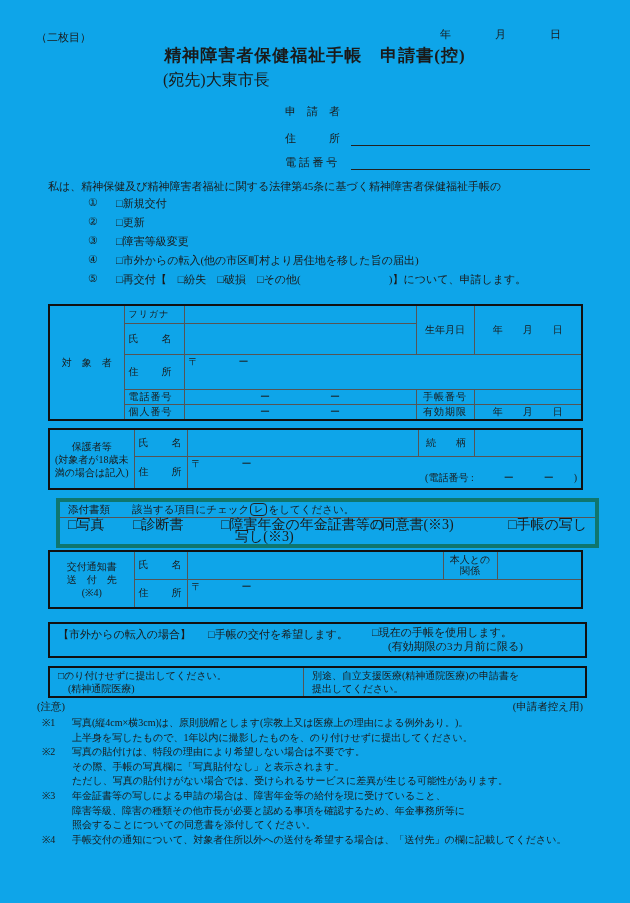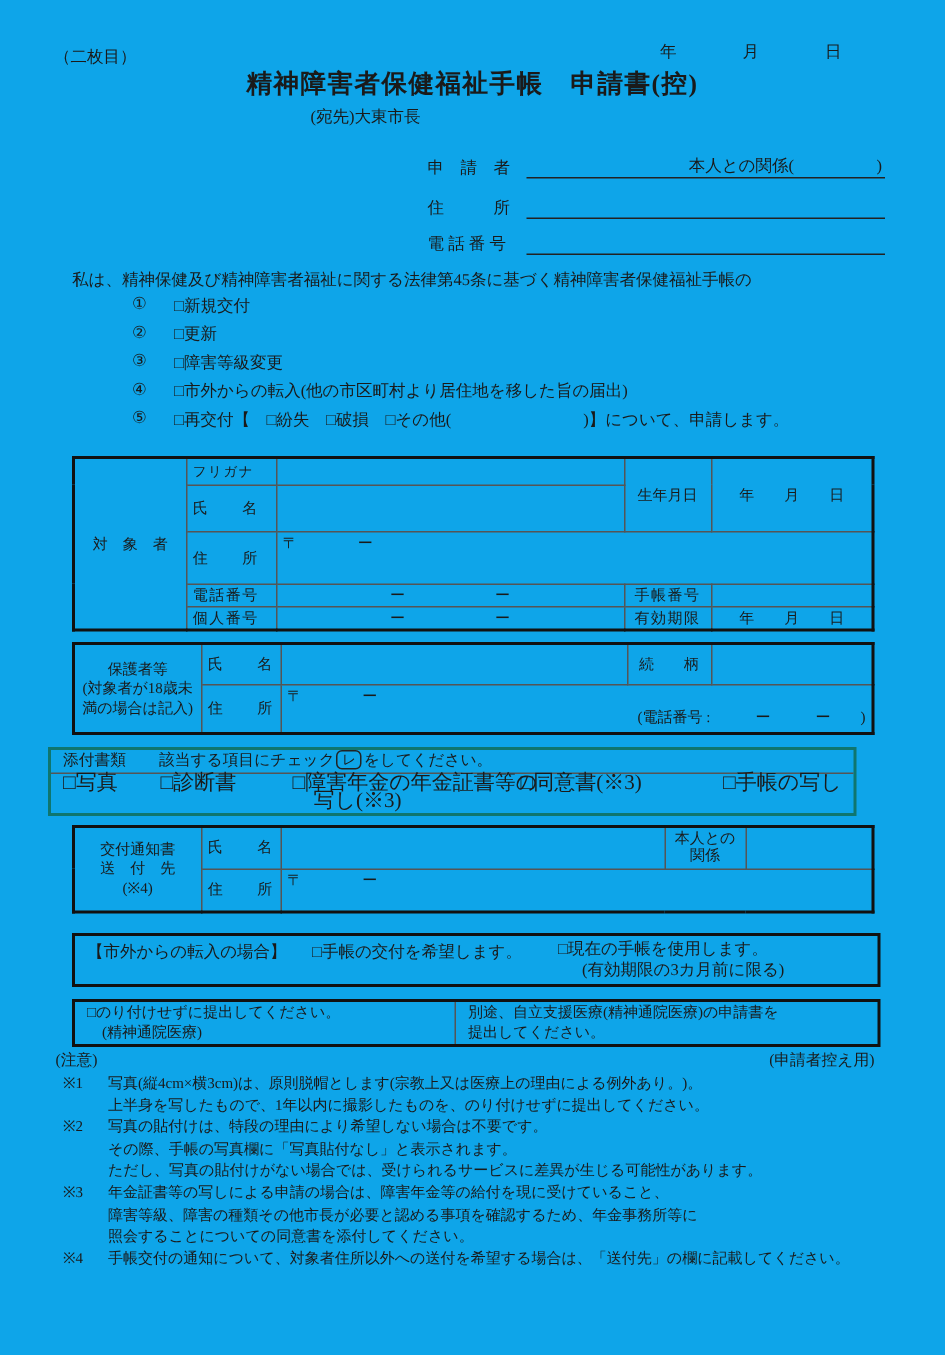--- a/index.html
+++ b/index.html
@@ -10,21 +10,21 @@
     font-size:11px; overflow:hidden;
   }
   .abs { position:absolute; }
   .pre { white-space:pre-line; }
   .ctr { text-align:center; }
 
   
   #sheet-label { left:36px; top:30px; font-size:11px; }
   #date-line { left:440px; top:27px; font-size:11px; }
   #form-title { left:0; right:0; top:44px; text-align:center; font-size:17px; font-weight:bold; letter-spacing:1px; }
-  #addressee { left:163px; top:70px; font-size:11px;margin-left:44px; }
+  #addressee { left:163px; top:70px; font-size:16px; }
 
   
   #photo-box { left:43px; top:49px; width:99px; height:114px; border:1px solid #333;
     text-align:center; font-size:10px; line-height:14px; }
   #photo-box .pad-top { margin-top:11px; }
   #photo-box .gap { margin-top:12px; }
 
   
   .app-row { position:absolute; left:285px; width:305px; height:16px; display:flex; align-items:flex-end; }
   .app-row .lblt { flex:0 0 66px; font-size:11px; }
@@ -41,21 +41,21 @@
   
   table.ft { position:absolute; border-collapse:collapse; table-layout:fixed; border:2px solid #111; }
   table.ft td { border:1px solid #555; font-size:10px; padding:0 4px; overflow:hidden; }
   td.group { text-align:center; font-size:11px; }
   td.glab { font-size:9px; text-align:center; line-height:13px; padding:0 1px; }
   td.lbl { letter-spacing:1px; }
   td.top { vertical-align:top; padding-top:2px; }
   td.small { font-size:9px; line-height:11px; text-align:center; letter-spacing:0; }
 
   
-  #attach-box { left:32px; top:498px; width:535px; height:42px; border:2px solid #0f766e; }
+  #attach-box { left:56px; top:498px; width:535px; height:42px; border:4px solid #0f766e; }
   #attach-head { position:absolute; left:0; right:0; top:0; height:15px; border-bottom:1px solid #555; font-size:10.5px; line-height:15px; padding-left:8px; }
   #attach-head .t { margin-right:22px; }
   .attach-item { position:absolute; top:17px; font-size:14px; line-height:12px; white-space:pre-line; }
 
   
   #transfer-box { left:48px; top:622px; width:535px; height:32px; border:2px solid #111; font-size:11px; }
   #transfer-box span { position:absolute; }
 
   
   #jiritsu-box { left:48px; top:666px; width:535px; height:28px; border:2px solid #111; font-size:10px; }
@@ -77,23 +77,20 @@
 <div id="page">
 
   <div class="abs" id="sheet-label">（二枚目）</div>
   <div class="abs" id="date-line">年　　　　月　　　　日</div>
   <div class="abs" id="form-title">精神障害者保健福祉手帳　申請書(控)</div>
   <div class="abs" id="addressee">(宛先)大東市長</div>
 
 
   <div class="app-row" style="top:103px;">
     <span class="lblt">申　請　者</span>
-    <span class="fill">
-      <span>本人との関係(　　　　　)</span>
-    </span>
   </div>
   <div class="app-row" style="top:130px;">
     <span class="lblt">住　　　所</span>
     <span class="fill"></span>
   </div>
   <div class="app-row" style="top:154px;">
     <span class="lblt">電 話 番 号</span>
     <span class="fill"></span>
   </div>
 

